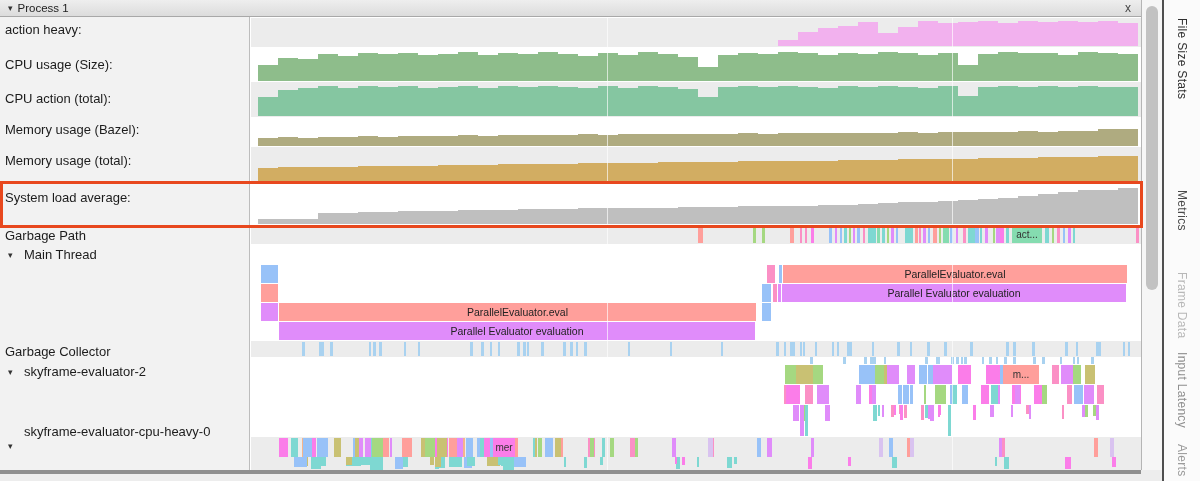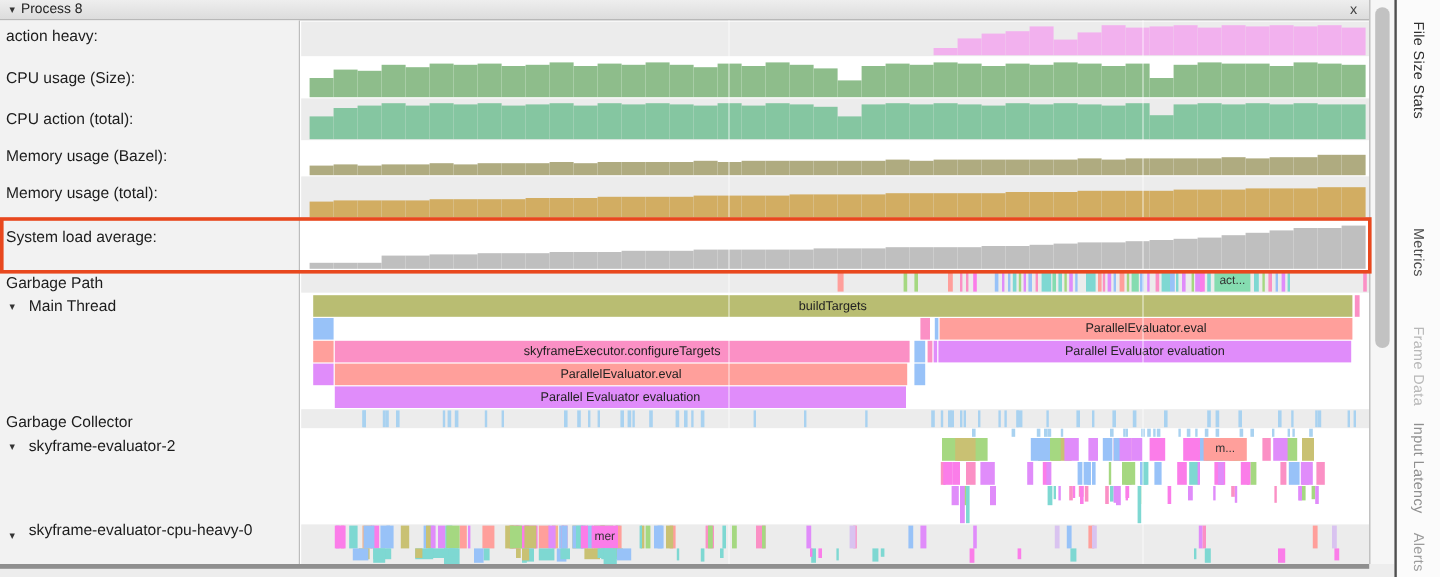--- a/index.html
+++ b/index.html
@@ -53,21 +53,21 @@
   .vtab{position:absolute;left:11px;writing-mode:vertical-rl;font-size:12px;color:#555;
         white-space:nowrap;cursor:pointer;letter-spacing:0.3px;}
 </style>
 </head>
 <body>
 
 <div class="app">
 
   <div class="topbar">
     <span class="arrow">▾</span>
-    <span>Process 8</span>
+    <span>Process 1</span>
     <span class="close">x</span>
   </div>
 
   <div class="chart">
     <div class="band" style="top:18px;height:29px;background:#ececec">
       <div class="counter">
           <div class="cbar" style="height: 0%; background: rgb(242, 177, 238);"></div>
           <div class="cbar" style="height: 0%; background: rgb(242, 177, 238);"></div>
           <div class="cbar" style="height: 0%; background: rgb(242, 177, 238);"></div>
           <div class="cbar" style="height: 0%; background: rgb(242, 177, 238);"></div>
@@ -401,39 +401,30 @@
           <div class="tick" style="left: 806px; width: 3px; background: rgb(251, 144, 197);"></div>
           <div class="tick" style="left: 812px; width: 2px; background: rgb(152, 194, 248);"></div>
           <div class="tick" style="left: 817px; width: 3px; background: rgb(224, 140, 250);"></div>
           <div class="tick" style="left: 822px; width: 2px; background: rgb(126, 216, 210);"></div>
           <div class="tick" style="left: 885px; width: 3px; background: rgb(251, 144, 197);"></div>
           <div class="blk" style="left: 761px; width: 30px; background: rgb(133, 220, 176);">act...</div>
         </div>
     </div>
 
     <div class="band" style="top:244px;height:97px;background:#ffffff">
-      <div class="flame-row" style="top:2px;height:18px">
-          <div class="seg" style="left: 10px; width: 866px; background: rgb(185, 189, 114);">
-            <span>buildTargets</span>
-          </div>
-          <div class="seg" style="left: 878px; width: 4px; background: rgb(251, 144, 197);"></div>
-        </div>
       <div class="flame-row" style="top:21px;height:18px">
           <div class="seg" style="left: 10px; width: 17px; background: rgb(152, 194, 248);"></div>
           <div class="seg" style="left: 516px; width: 8px; background: rgb(251, 144, 197);"></div>
           <div class="seg" style="left: 528px; width: 3px; background: rgb(152, 194, 248);"></div>
           <div class="seg" style="left: 532px; width: 344px; background: rgb(255, 159, 155);">
             <span>ParallelEvaluator.eval</span>
           </div>
         </div>
       <div class="flame-row" style="top:40px;height:18px">
           <div class="seg" style="left: 10px; width: 17px; background: rgb(255, 159, 155);"></div>
-          <div class="seg" style="left: 28px; width: 479px; background: rgb(251, 144, 197);">
-            <span>skyframeExecutor.configureTargets</span>
-          </div>
           <div class="seg" style="left: 511px; width: 9px; background: rgb(152, 194, 248);"></div>
           <div class="seg" style="left: 522px; width: 4px; background: rgb(251, 144, 197);"></div>
           <div class="seg" style="left: 527px; width: 3px; background: rgb(224, 140, 250);"></div>
           <div class="seg" style="left: 531px; width: 344px; background: rgb(224, 140, 250);">
             <span>Parallel Evaluator evaluation</span>
           </div>
         </div>
       <div class="flame-row" style="top:59px;height:18px">
           <div class="seg" style="left: 10px; width: 17px; background: rgb(224, 140, 250);"></div>
           <div class="seg" style="left: 28px; width: 477px; background: rgb(255, 159, 155);">
@@ -770,21 +761,21 @@
 
     <span class="rowarrow" style="top:233px">▾</span>
     <div class="rowlabel indent" style="top:230px">Main Thread</div>
 
     <div class="rowlabel" style="top:327px">Garbage Collector</div>
 
     <span class="rowarrow" style="top:350px">▾</span>
     <div class="rowlabel indent" style="top:347px">skyframe-evaluator-2</div>
 
     <span class="rowarrow" style="top:424px">▾</span>
-    <div class="rowlabel indent" style="top:417px">skyframe-evaluator-cpu-heavy-0</div>
+    <div class="rowlabel indent" style="top:407px">skyframe-evaluator-cpu-heavy-0</div>
   </div>
 
   <div class="highlight"></div>
 
   <div class="vscroll">
     <div class="vthumb"></div>
   </div>
   <div class="hscroll">
     <div class="hthumb"></div>
   </div>

